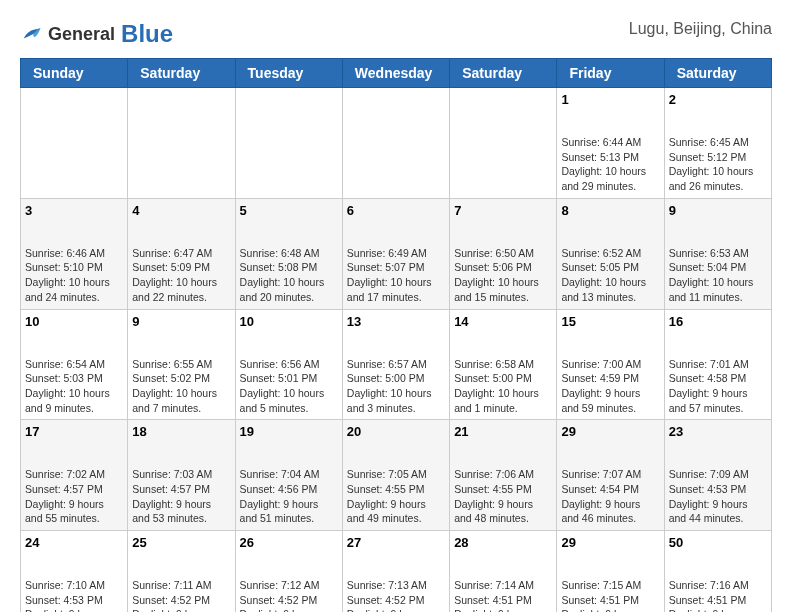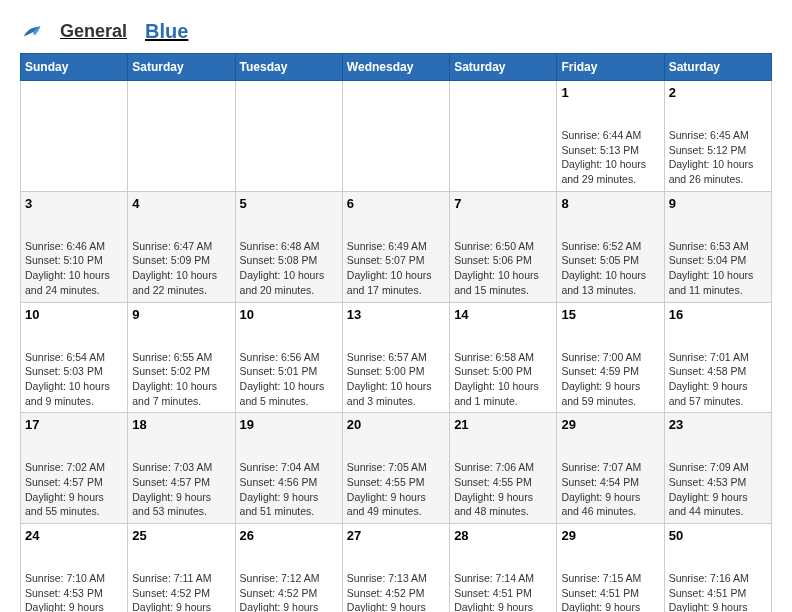--- a/index.html
+++ b/index.html
@@ -17,30 +17,29 @@
       margin-bottom: 10px;
     }
     .logo {
       display: flex;
       flex-direction: column;
       align-items: flex-start;
     }
     .logo-text {
       display: flex;
       align-items: center;
-      gap: 18px;
-      text-decoration: underline;
+      gap: 6px;
     }
     .logo-general {
       font-size: 18px;
       font-weight: bold;
       color: #333;
     }
     .logo-blue {
-      font-size: 20px;
+      font-size: 24px;
       font-weight: bold;
       color: #2a6db5;
     }
     .logo-bird {
       width: 22px;
       height: 18px;
     }
     .title-area {
       text-align: right;
     }
@@ -54,23 +53,23 @@
       color: #555;
     }
     .calendar {
       width: 100%;
       border-collapse: collapse;
       font-size: 11px;
     }
     .calendar th {
       background: #2a6db5;
       color: #fff;
-      padding: 6px 4px;
+      padding: 6px 12px;
       text-align: left;
-      font-size: 12px;
+      font-size: 14px;
       font-weight: bold;
       border: 1px solid #1a5a9a;
     }
     .calendar td {
       border: 1px solid #ccc;
       vertical-align: top;
       padding: 4px;
       width: 107px;
       min-height: 80px;
       background: #fff;
@@ -102,20 +101,21 @@
     <div class="logo-text">
       <svg class="logo-bird" viewBox="0 0 30 24" xmlns="http://www.w3.org/2000/svg">
         <path d="M5 18 Q10 8 20 6 Q28 4 28 4 Q22 10 18 12 Q14 14 10 16 Q7 17 5 18Z" fill="#2a6db5"></path>
         <path d="M18 12 Q22 6 28 4 Q24 14 20 16 Q18 17 18 12Z" fill="#4a9fd5"></path>
       </svg>
       <span class="logo-general">General</span>
       <span class="logo-blue">Blue</span>
     </div>
   </div>
   <div class="title-area">
+    <div class="location">Lugu, Beijing, China</div>
   </div>
 </div>
 
 <table class="calendar">
   <thead>
     <tr>
     <th>Sunday</th>
         <th>Saturday</th>
         <th>Tuesday</th>
         <th>Wednesday</th>

